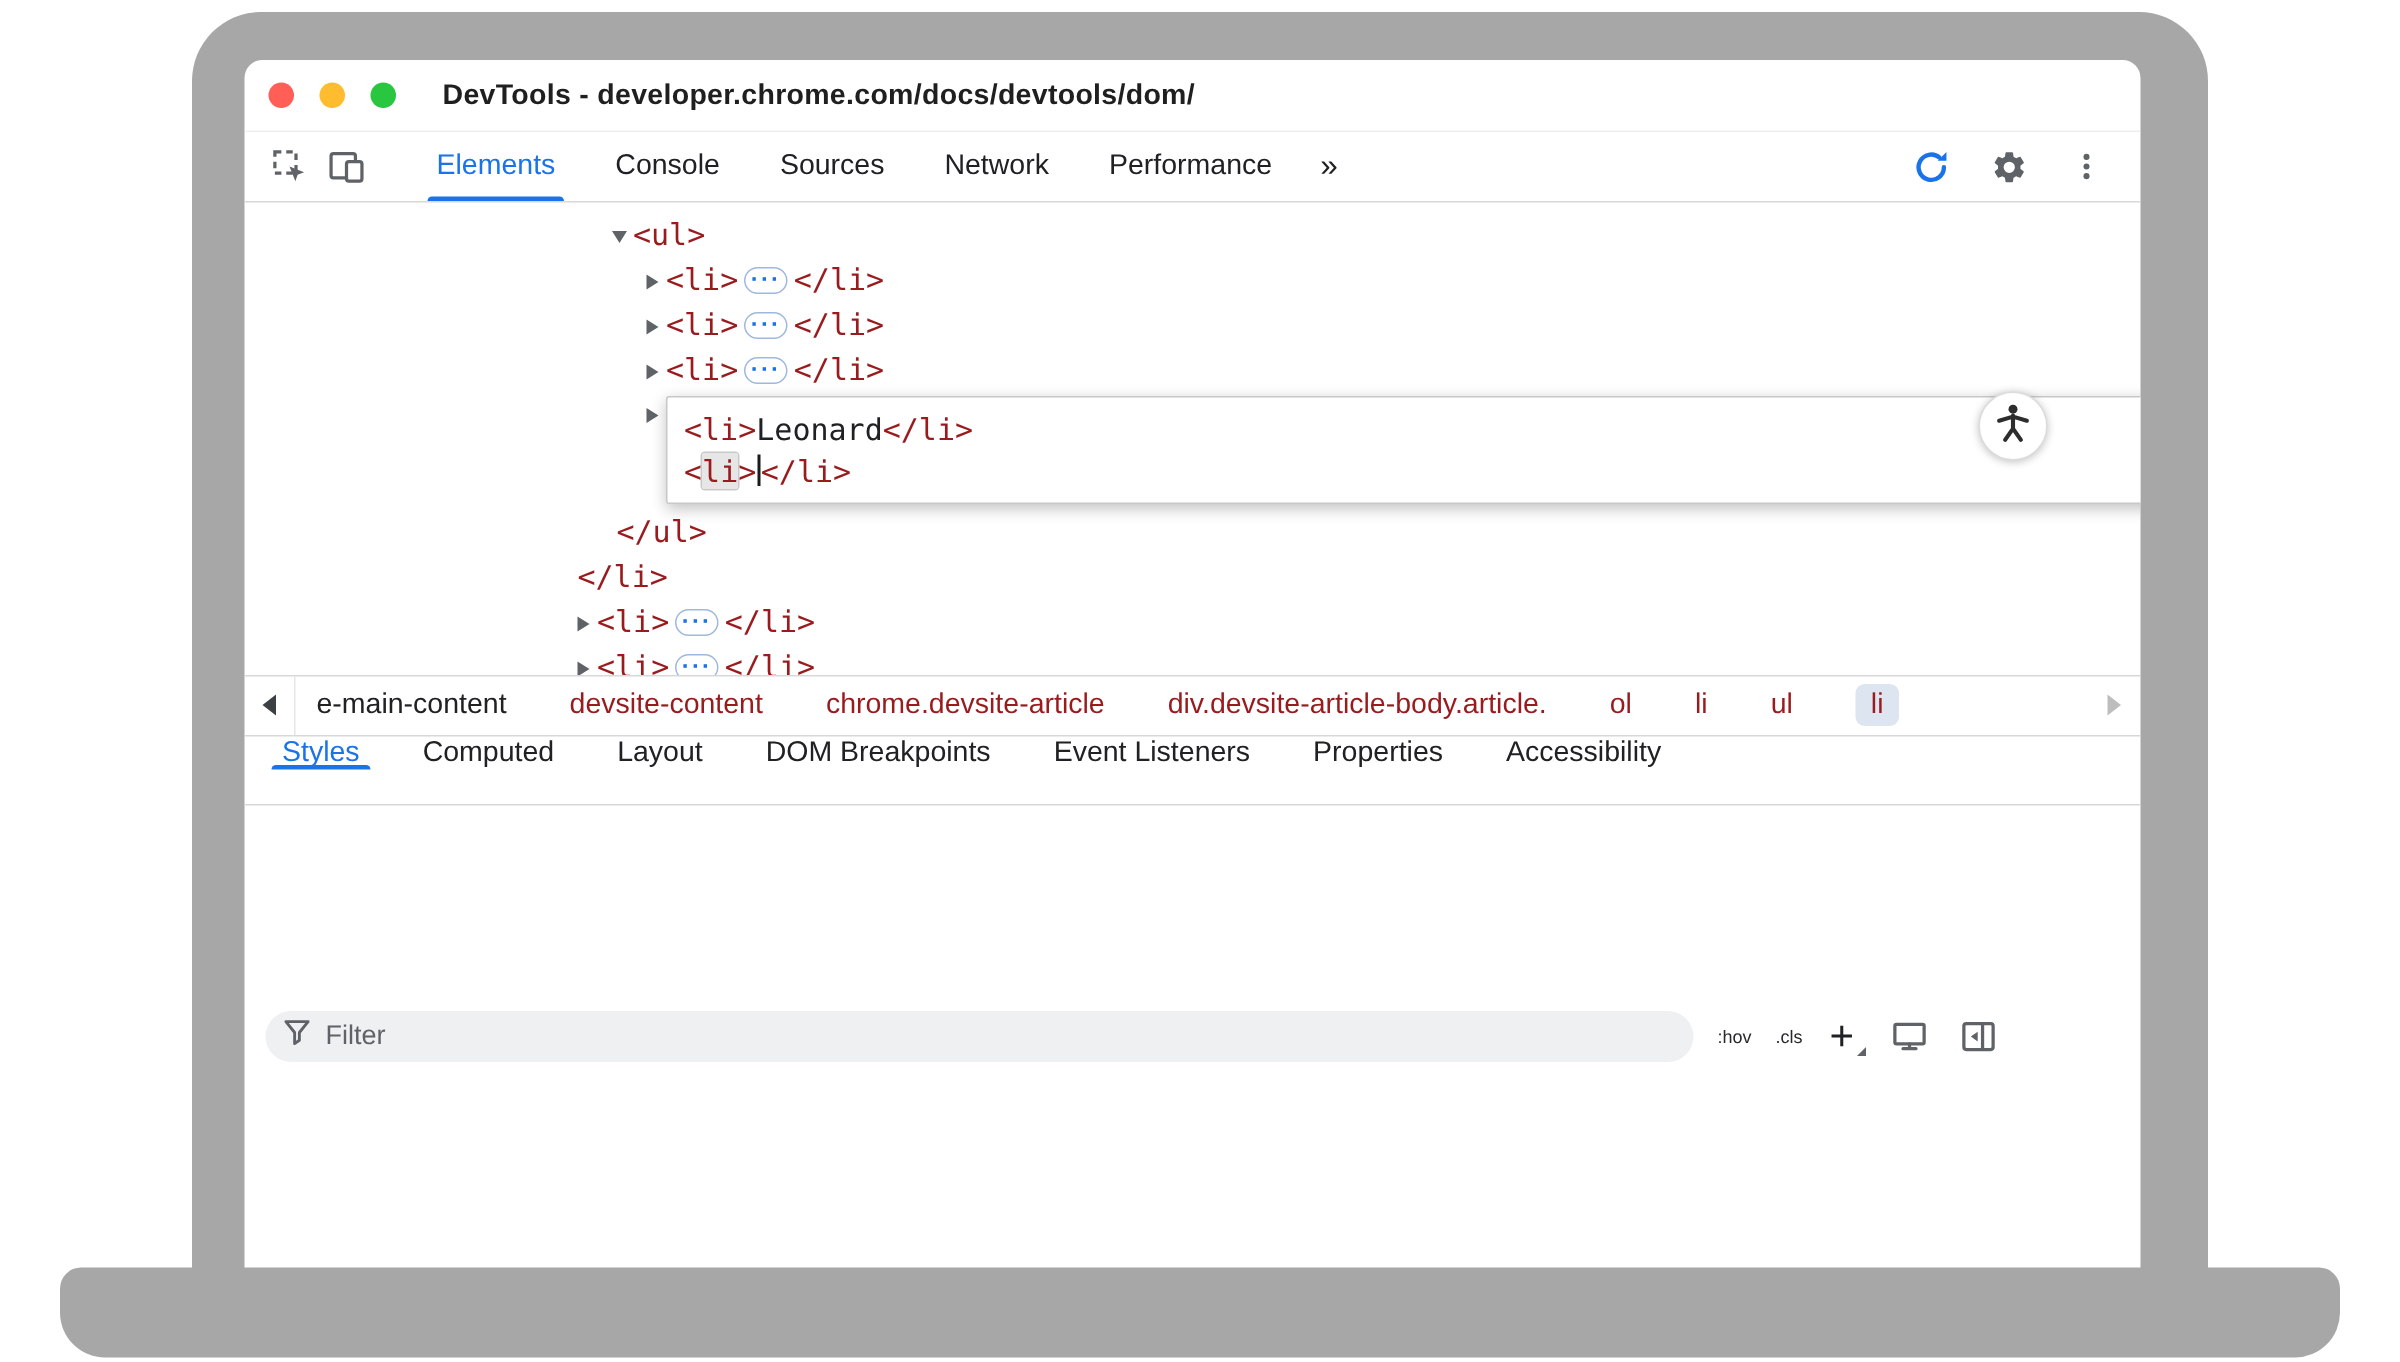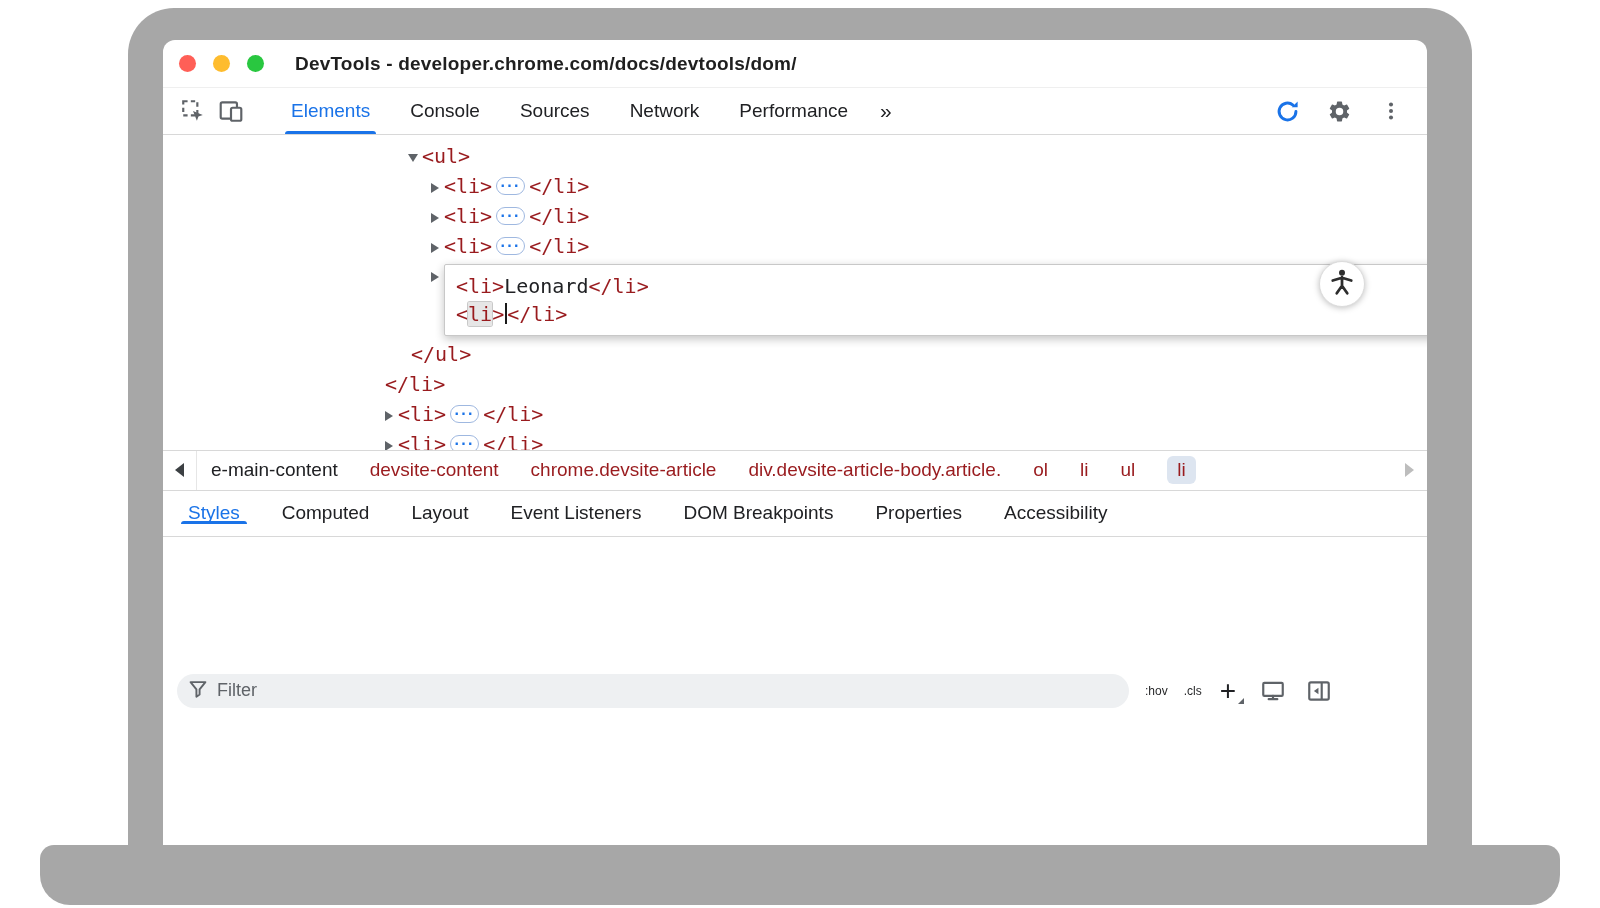--- a/index.html
+++ b/index.html
@@ -66,29 +66,29 @@
   .a11y-btn{ position:absolute; left:1156px; top:126px; width:46px; height:46px; border-radius:50%;
     background:#fff; border:1px solid #dcdcdc; box-shadow:0 1px 6px rgba(0,0,0,.25);
     display:flex; align-items:center; justify-content:center; cursor:pointer; }
 
   
   .crumbs{ flex:0 0 41px; border-top:1px solid var(--line); border-bottom:1px solid var(--line);
     display:flex; align-items:center; font-size:19px; }
   .crumb-nav{ width:34px; align-self:stretch; display:flex; align-items:center; justify-content:center;
     border-right:1px solid #e6e6e6; cursor:pointer; flex:0 0 34px; }
   .tri-l{ width:0; height:0; border-top:7px solid transparent; border-bottom:7px solid transparent; border-right:9px solid #3c4043; }
-  .crumb-items{ display:flex; gap:32px; margin-left:14px; align-items:center; white-space:nowrap; overflow:hidden; flex:1; }
+  .crumb-items{ display:flex; gap:42px; margin-left:14px; align-items:center; white-space:nowrap; overflow:hidden; flex:1; }
   .crumb{ color:var(--tag); cursor:pointer; }
   .crumb.dark{ color:var(--ink); }
   .crumb.selected{ background:#dde5f0; border-radius:6px; padding:3px 10px; }
   .crumb-nav-r{ flex:0 0 36px; display:flex; align-items:center; justify-content:center; cursor:pointer; }
   .tri-r{ width:0; height:0; border-top:7px solid transparent; border-bottom:7px solid transparent; border-left:9px solid #bdbdbd; }
 
   
-  .ptabs{ flex:0 0 46px; display:flex; align-items:center; border-bottom:1px solid var(--line); padding-left:4px; }
+  .ptabs{ flex:0 0 46px; display:flex; align-items:flex-start; border-bottom:1px solid var(--line); padding-left:4px; }
   .p-tab{ display:flex; align-items:center; padding:0 21px; font-size:19px; color:var(--ink); position:relative; cursor:pointer; white-space:nowrap; }
   .p-tab.active{ color:var(--accent); }
   .p-tab.active::after{ content:''; position:absolute; left:14px; right:14px; bottom:0; height:3px; border-radius:3px 3px 0 0; background:var(--accent); }
 
   
   .filterbar{ flex:1; display:flex; align-items:center; padding:0 14px; gap:16px; }
   .filter-pill{ width:952px; height:34px; background:#eef0f2; border-radius:17px; display:flex; align-items:center; padding:0 12px; gap:10px; flex:0 0 952px; }
   .filter-input{ flex:1; border:none; outline:none; background:transparent; font-size:18px; color:var(--ink); font-family:inherit; }
   .filter-input::placeholder{ color:#5f6368; }
   .fbtn{ font-size:12px; color:#28292b; cursor:pointer; white-space:nowrap; }
@@ -191,22 +191,22 @@
       </div>
     <span class="crumb-nav-r">
       <span class="tri-r"></span>
     </span>
   </div>
 
   <div class="ptabs" id="panel-tabs">
       <div class="p-tab active">Styles</div>
       <div class="p-tab">Computed</div>
       <div class="p-tab">Layout</div>
+      <div class="p-tab">DOM Breakpoints</div>
       <div class="p-tab">Event Listeners</div>
-      <div class="p-tab">DOM Breakpoints</div>
       <div class="p-tab">Properties</div>
       <div class="p-tab">Accessibility</div>
     </div>
 
   <div class="filterbar">
     <div class="filter-pill">
       <span>
         <svg width="18" height="18" viewBox="0 0 17 17">
           <path d="M1.5 2h14l-5.5 6.8v4.9l-3 2.1V8.8z" fill="none" stroke="#5f6368" stroke-width="1.8" stroke-linejoin="round"></path>
         </svg>

